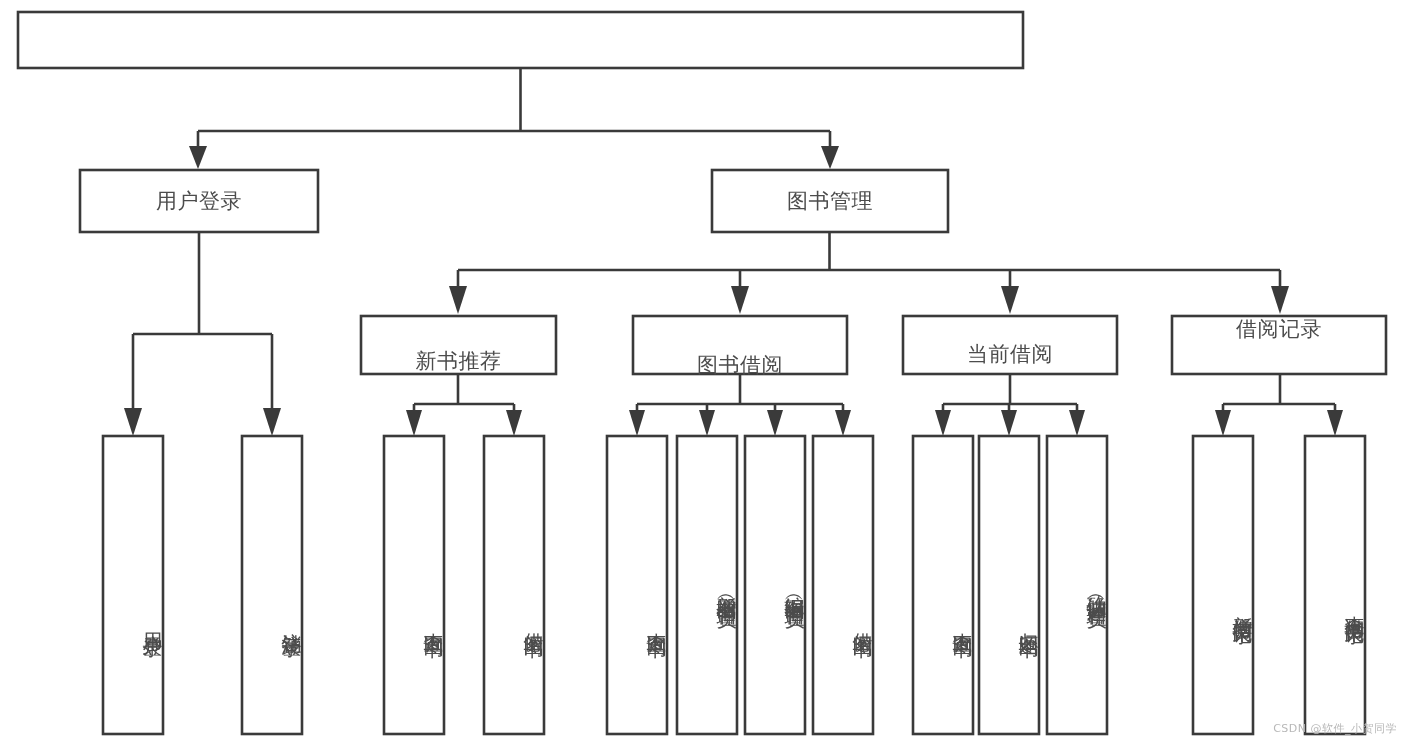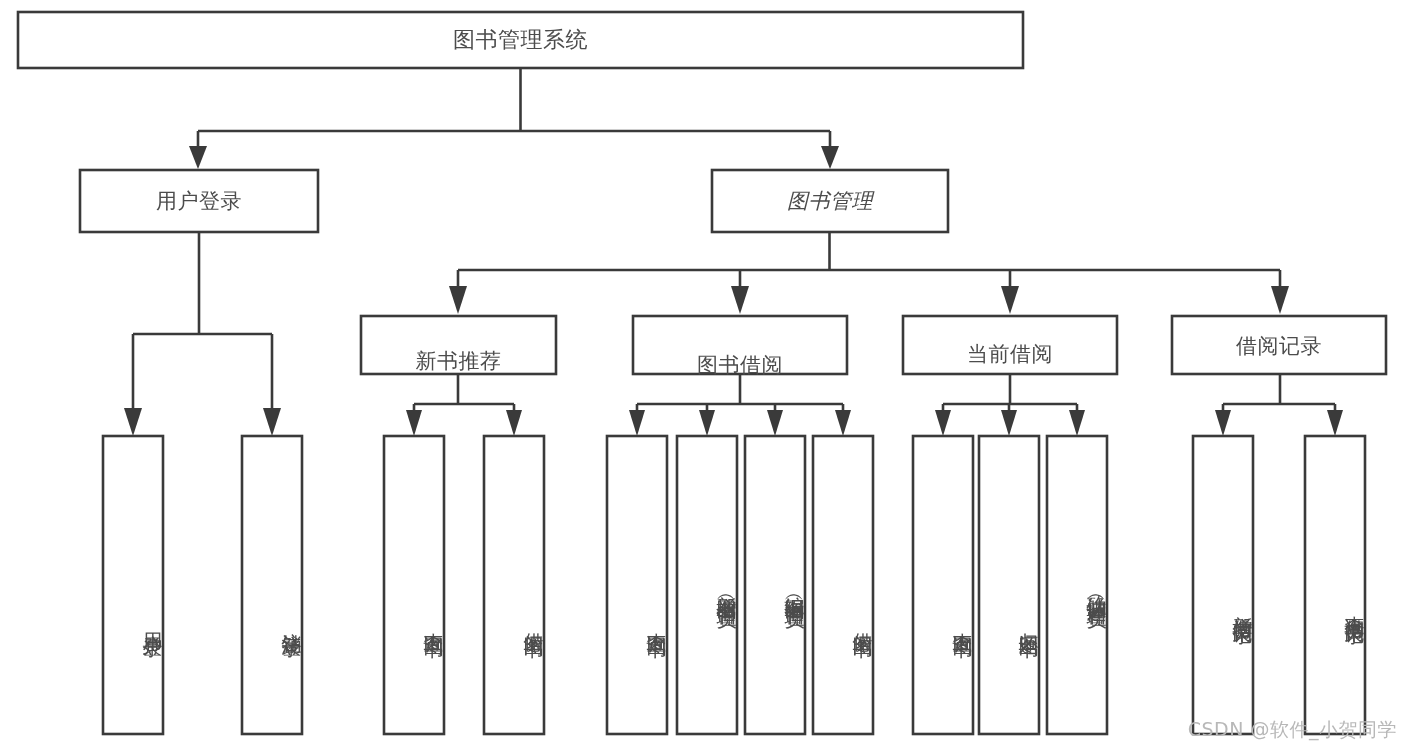--- a/index.html
+++ b/index.html
@@ -69,23 +69,23 @@
     writing-mode: vertical-rl;
     text-orientation: upright;
     line-height: 1;
     letter-spacing: 2px;
     white-space: nowrap;
     pointer-events: none;
   }
   .watermark {
     position: absolute;
     right: 8px;
-    bottom: 4px;
+    bottom: 11px;
     color: #b8b8b8;
-    font-size: 19px;
+    font-size: 11px;
     letter-spacing: 0.5px;
     white-space: nowrap;
     user-select: none;
   }
 </style>
 </head>
 <body>
 
 <div id="diagram-root">
 
@@ -178,29 +178,28 @@
     <rect class="node-rect" x="813" y="436" width="60" height="298"></rect>
 
     <rect class="node-rect" x="913" y="436" width="60" height="298"></rect>
     <rect class="node-rect" x="979" y="436" width="60" height="298"></rect>
     <rect class="node-rect" x="1047" y="436" width="60" height="298"></rect>
 
     <rect class="node-rect" x="1193" y="436" width="60" height="298"></rect>
     <rect class="node-rect" x="1305" y="436" width="60" height="298"></rect>
   </svg>
 
-  <div class="h-label title" style="left:18px; top:12px; width:1005px; height:56px;">图书管理系统</div>
 
   <div class="h-label" style="left:80px; top:170px; width:238px; height:62px;">用户登录</div>
-  <div class="h-label" style="left:712px; top:170px; width:236px; height:62px;font-style:italic;">图书管理</div>
+  <div class="h-label" style="left:712px; top:170px; width:236px; height:62px;">图书管理</div>
 
   <div class="h-label" style="left:361px; top:332px; width:195px; height:58px;">新书推荐</div>
   <div class="h-label" style="left:633px; top:316px; width:214px; height:58px;margin-top:20px;">图书借阅</div>
   <div class="h-label" style="left:903px; top:316px; width:214px; height:76px;">当前借阅</div>
-  <div class="h-label" style="left:1172px; top:317px; width:214px; height:58px;border-radius:12px;">借阅记录</div>
+  <div class="h-label" style="left:1172px; top:300px; width:214px; height:58px;border-radius:12px;">借阅记录</div>
 
   <div class="v-label" style="left:103px; top:508px; width:60px; height:226px;">用户登录</div>
   <div class="v-label" style="left:242px; top:508px; width:60px; height:226px;">注销登录</div>
 
   <div class="v-label" style="left:384px; top:508px; width:60px; height:226px;">查询图书</div>
   <div class="v-label" style="left:484px; top:508px; width:60px; height:226px;">借阅图书</div>
 
   <div class="v-label" style="left:607px; top:508px; width:60px; height:226px;">查询图书</div>
   <div class="v-label" style="left:677px; top:443px; width:60px; height:291px;">新增图书（管理员）</div>
   <div class="v-label" style="left:745px; top:443px; width:60px; height:291px;">编辑图书（管理员）</div>

